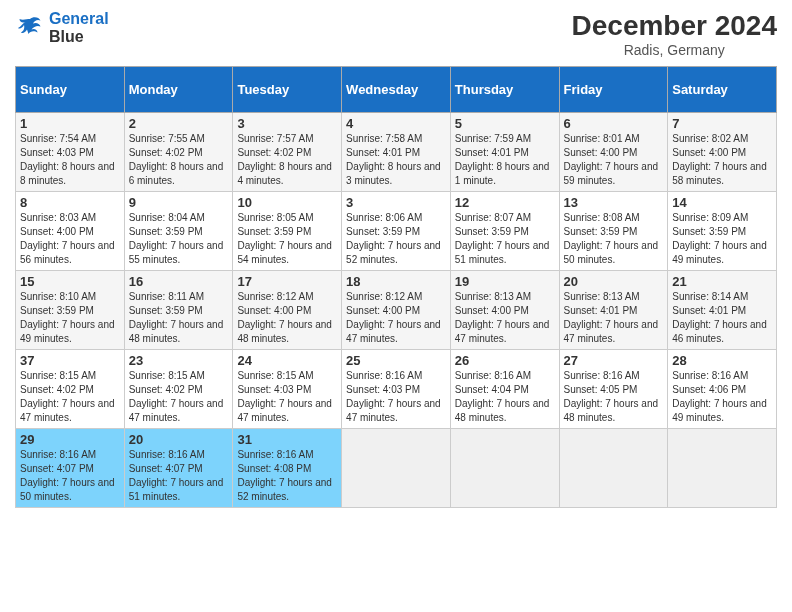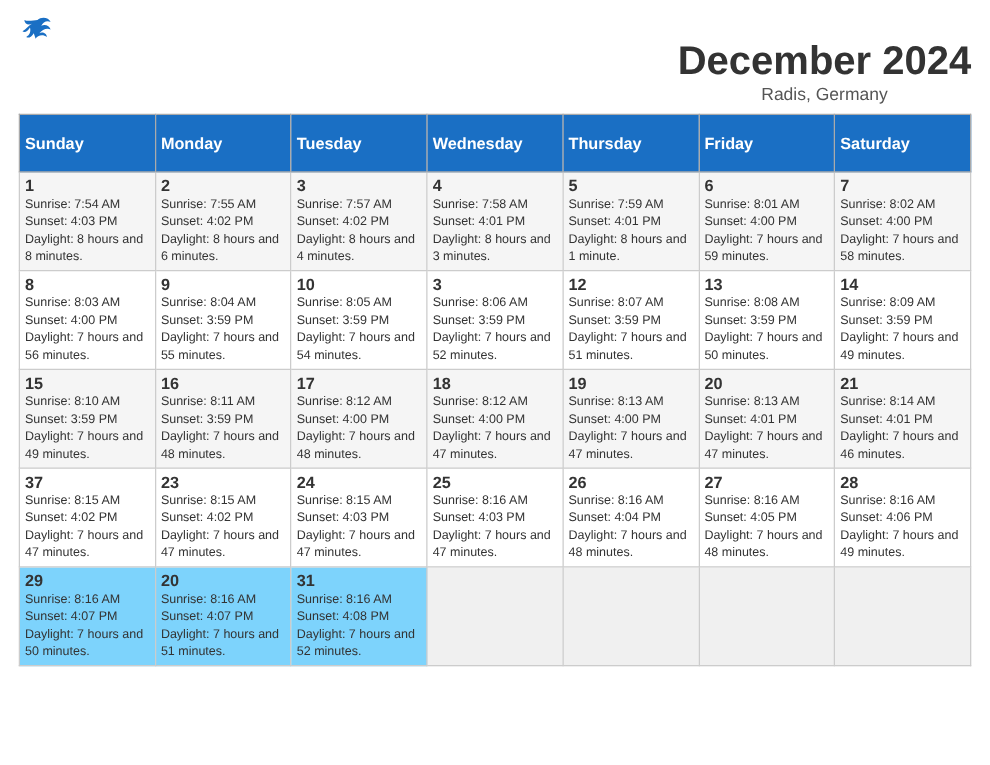--- a/index.html
+++ b/index.html
@@ -26,24 +26,23 @@
       gap: 4px;
     }
     .logo-bird {
       width: 30px;
       height: 30px;
     }
     .title-block {
       text-align: right;
     }
     .month-title {
-      font-size: 32px;
+      font-size: 28px;
       font-weight: bold;
       color: #333;
-      margin-top: 20px;
     }
     .location {
       font-size: 14px;
       color: #555;
       text-align: center;
     }
     table {
       width: 100%;
       border-collapse: collapse;
       table-layout: fixed;
@@ -89,20 +88,26 @@
   </style>
 </head>
 <body>
 
 <div class="container">
   <div class="header-row">
     <div class="logo">
       <svg class="logo-bird" viewBox="0 0 40 40">
         <path d="M20,8 C24,4 32,5 34,10 C30,8 26,10 24,14 C28,12 33,14 34,18 C30,16 25,18 22,22 C25,20 30,22 30,26 C26,23 20,24 18,28 L16,22 C14,26 10,28 8,26 C12,24 13,20 12,16 C10,20 6,22 4,20 C8,18 10,14 14,12 C10,14 6,12 6,8 C10,10 16,8 20,8 Z" fill="#1a6fc4"></path>
       </svg>
+      <div>
+        <div style="font-size:16px;font-weight:bold;color:#333;line-height:1.15;">
+          <span style="color:#1a6fc4;">General</span>
+        </div>
+        <div style="font-size:16px;font-weight:bold;color:#333;line-height:1.15;">Blue</div>
+      </div>
     </div>
     <div class="title-block">
       <div class="month-title">December 2024</div>
       <div class="location">Radis, Germany</div>
     </div>
   </div>
 
   <table>
     <thead>
       <tr>

